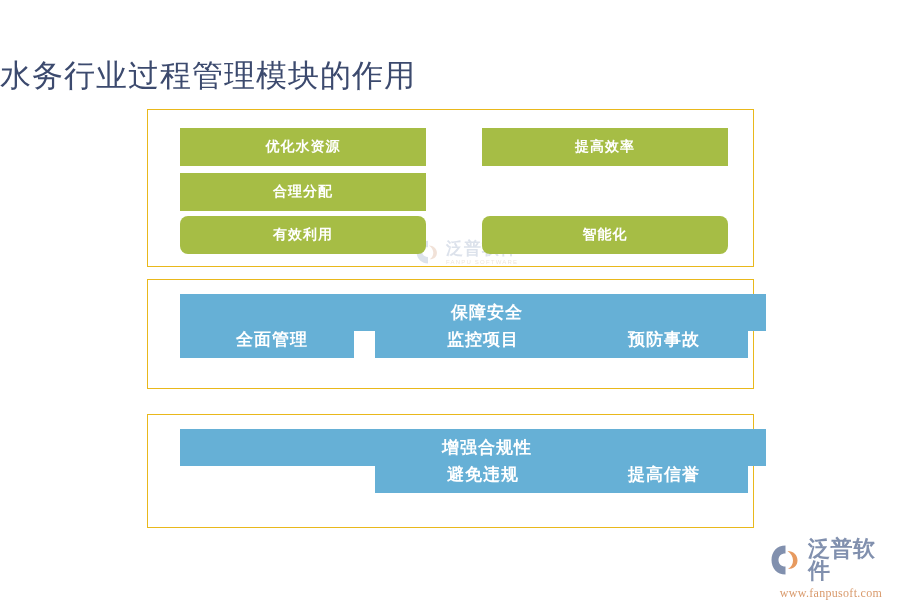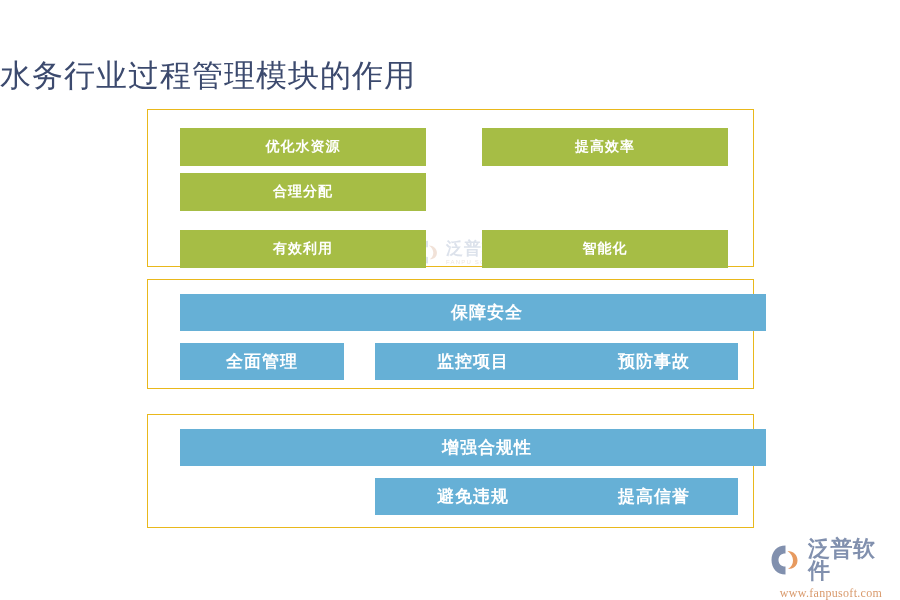--- a/index.html
+++ b/index.html
@@ -62,25 +62,25 @@
     z-index: 3;
   }
   .bar.green { background: #a6bd45; font-size: 14px; }
   .bar.blue  { background: #66b0d6; font-size: 17px; }
 
   
   .g-col-l { left: 32px;  width: 246px; }
   .g-col-r { left: 334px; width: 246px; }
   .g-row-1 { top: 18px;  height: 38px; }
   .g-row-2 { top: 63px;  height: 38px; text-align: right; }
-  .g-row-3 { top: 120px; height: 38px; }
+  .g-row-3 { top: 106px; height: 38px; border-radius: 8px; }
 
   
   .b-header { left: 32px; width: 558px; top: 14px; height: 37px; padding-left: 28px; }
-  .b-sub    { top: 63px; height: 37px; }
+  .b-sub    { top: 41px; height: 37px; padding-left: 10px; }
   .b-sub-1  { left: 32px;  width: 164px; }
   .b-sub-2  { left: 227px; width: 196px; }
   .b-sub-3  { left: 422px; width: 168px; }
 
   
   .watermark {
     position: absolute;
     left: 415px;
     top: 232px;
     width: 130px;

